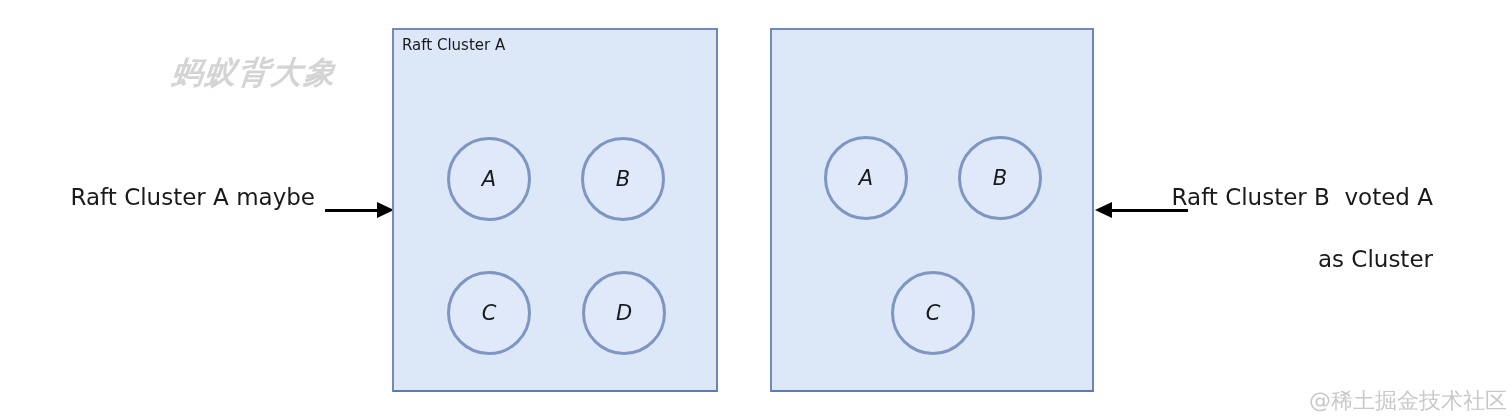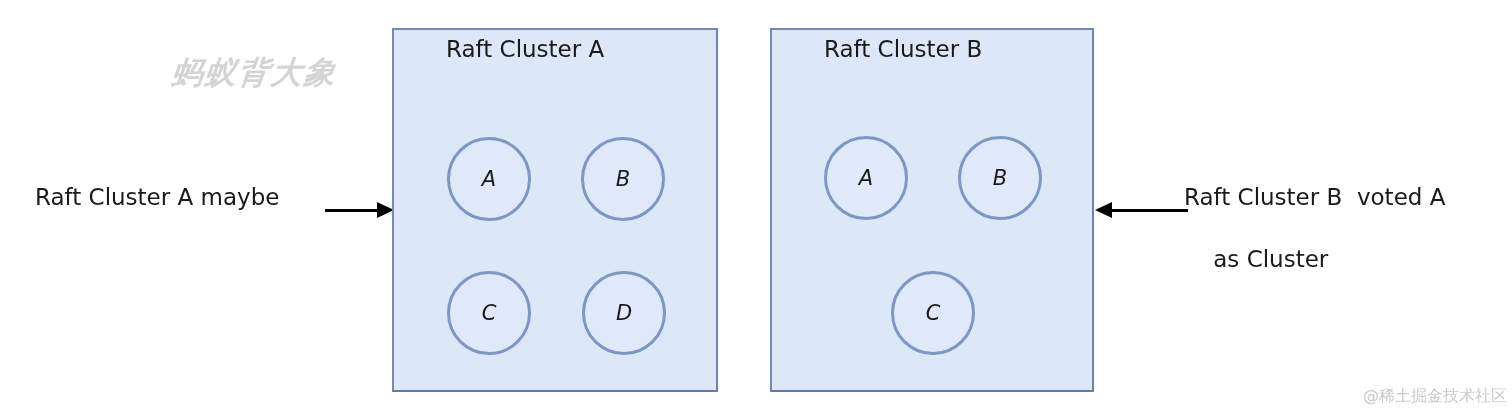--- a/index.html
+++ b/index.html
@@ -40,23 +40,22 @@
     border-bottom-color: #5f7aae;
     border-right-color: #6c84b7;
   }
   #cluster-a { left: 392px; width: 326px; }
   #cluster-b { left: 770px; width: 324px; }
 
   .cluster-title {
     position: absolute;
     top: 6px;
     left: 8px;
-    font-size: 23px;
+    font-size: 15px;
     white-space: nowrap;
-    margin-left: 44px;
   }
 
   
   .node {
     position: absolute;
     width: 84px;
     height: 84px;
     border: 3px solid #7e96c1;
     border-radius: 50%;
     background: #dfe9f9;
@@ -64,27 +63,27 @@
     align-items: center;
     justify-content: center;
     font-size: 21px;
     font-style: italic;
   }
 
   
   .annotation {
     position: absolute;
     top: 182px;
-    text-align: left;
+    text-align: right;
     font-size: 23px;
     line-height: 31px;
     white-space: pre-wrap;
   }
   #left-annotation  { left: 35px;  width: 280px; }
-  #right-annotation { left: 1184px; width: 305px; }
+  #right-annotation { left: 1128px; width: 305px; }
 
   
   .arrow-line {
     position: absolute;
     height: 3px;
     background: #000000;
   }
   .arrow-head {
     position: absolute;
     width: 0;
@@ -95,21 +94,21 @@
   #left-arrow-line { left: 325px; top: 209px; width: 54px; }
   #left-arrow-head { left: 377px; top: 202px; border-left: 17px solid #000000; }
   #right-arrow-line { left: 1110px; top: 209px; width: 78px; }
   #right-arrow-head { left: 1095px; top: 202px; border-right: 17px solid #000000; }
 
   
   .credit {
     position: absolute;
     right: 5px;
     top: 386px;
-    font-size: 16px;
+    font-size: 22px;
     color: #c9c9c9;
     white-space: nowrap;
   }
 </style>
 </head>
 <body>
 
 <div id="canvas">
 
   <div class="watermark">蚂蚁背大象</div>
@@ -129,21 +128,20 @@
       </div>
     <div class="node" style="left:53px;  top:241px;">
         <span>C</span>
       </div>
     <div class="node" style="left:188px; top:241px;">
         <span>D</span>
       </div>
   </div>
 
   <div class="cluster-box" id="cluster-b">
-    <div class="cluster-title">Raft Cluster B</div>
     <div class="node" style="left:52px;  top:106px;">
         <span>A</span>
       </div>
     <div class="node" style="left:186px; top:106px;">
         <span>B</span>
       </div>
     <div class="node" style="left:119px; top:241px;">
         <span>C</span>
       </div>
   </div>

